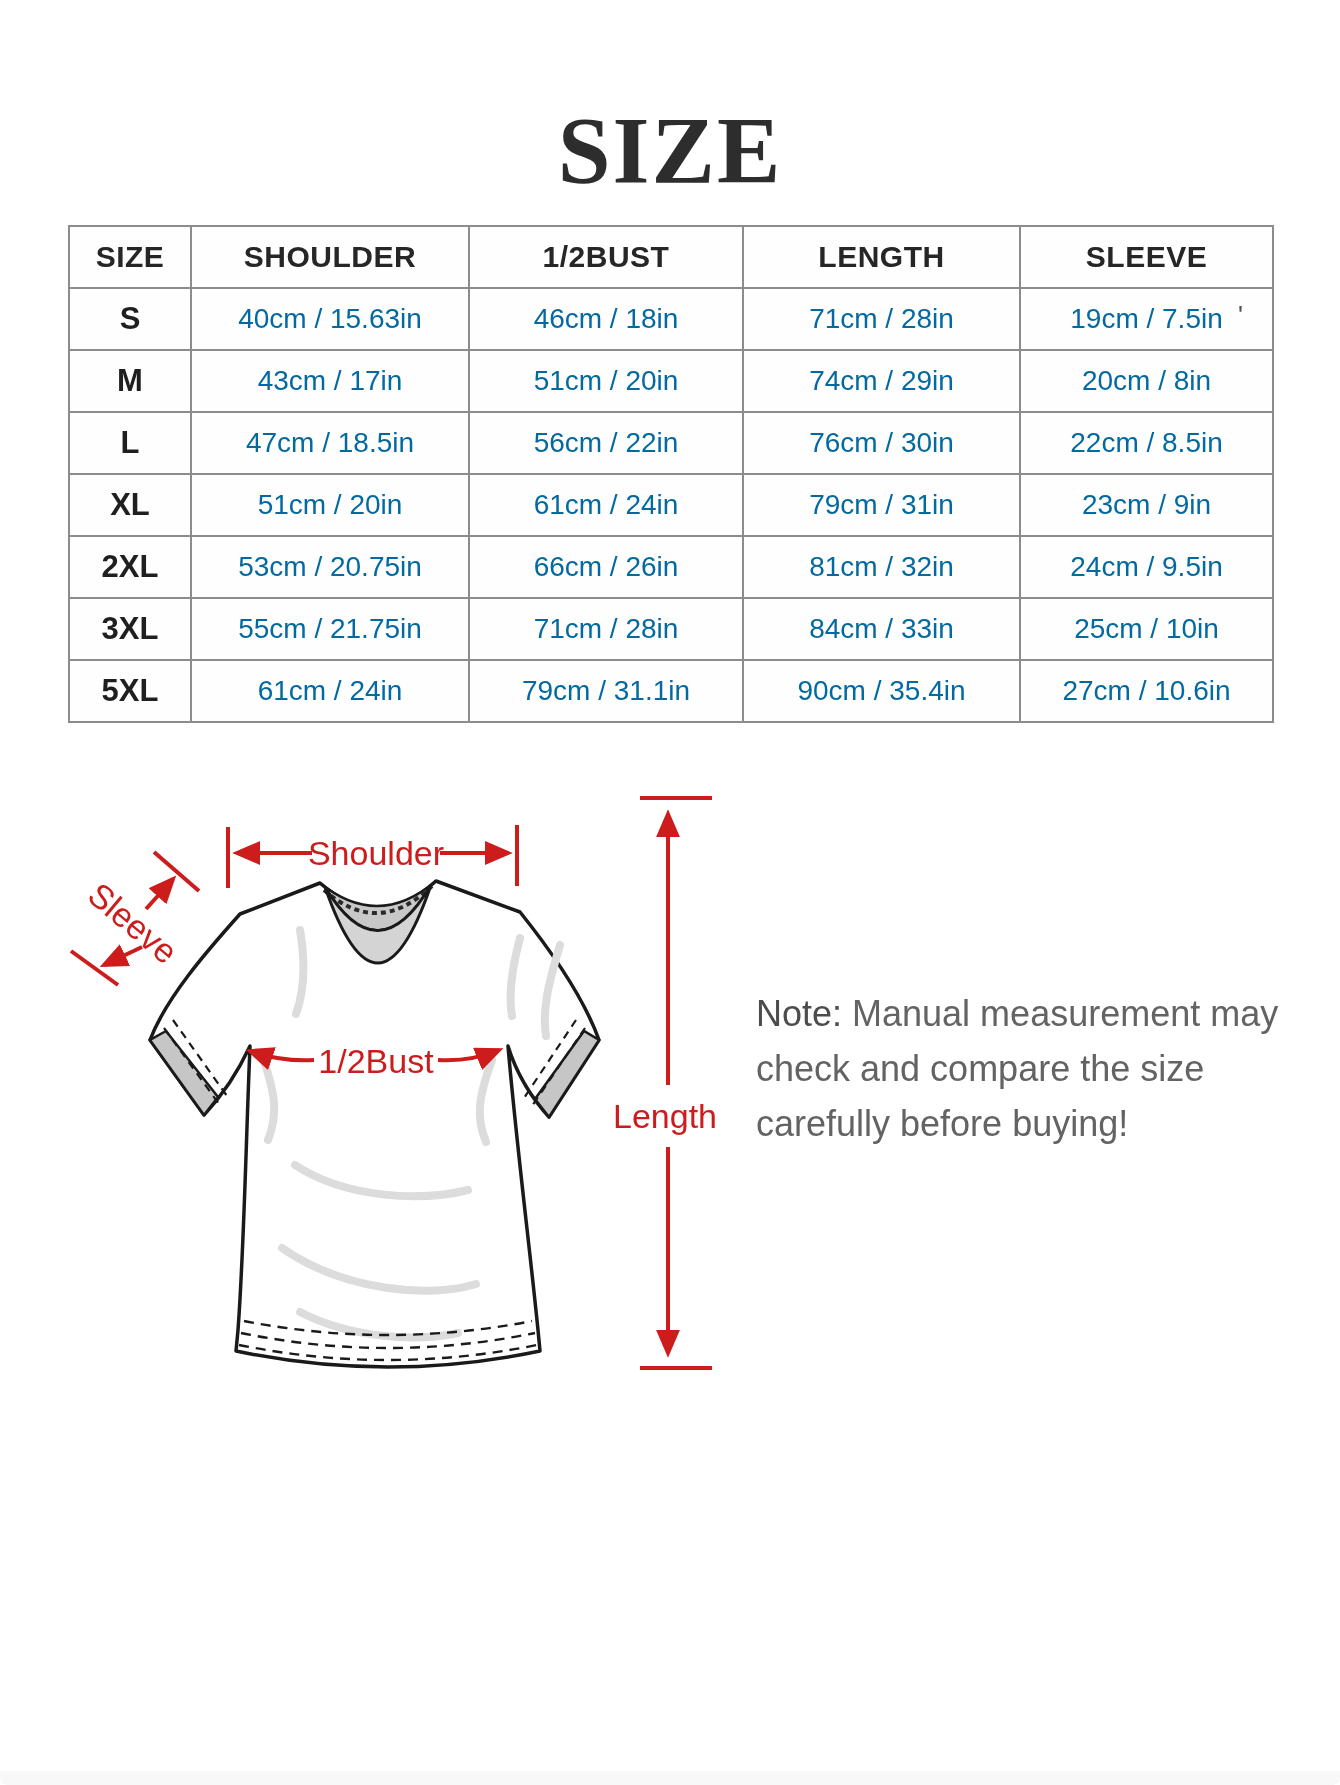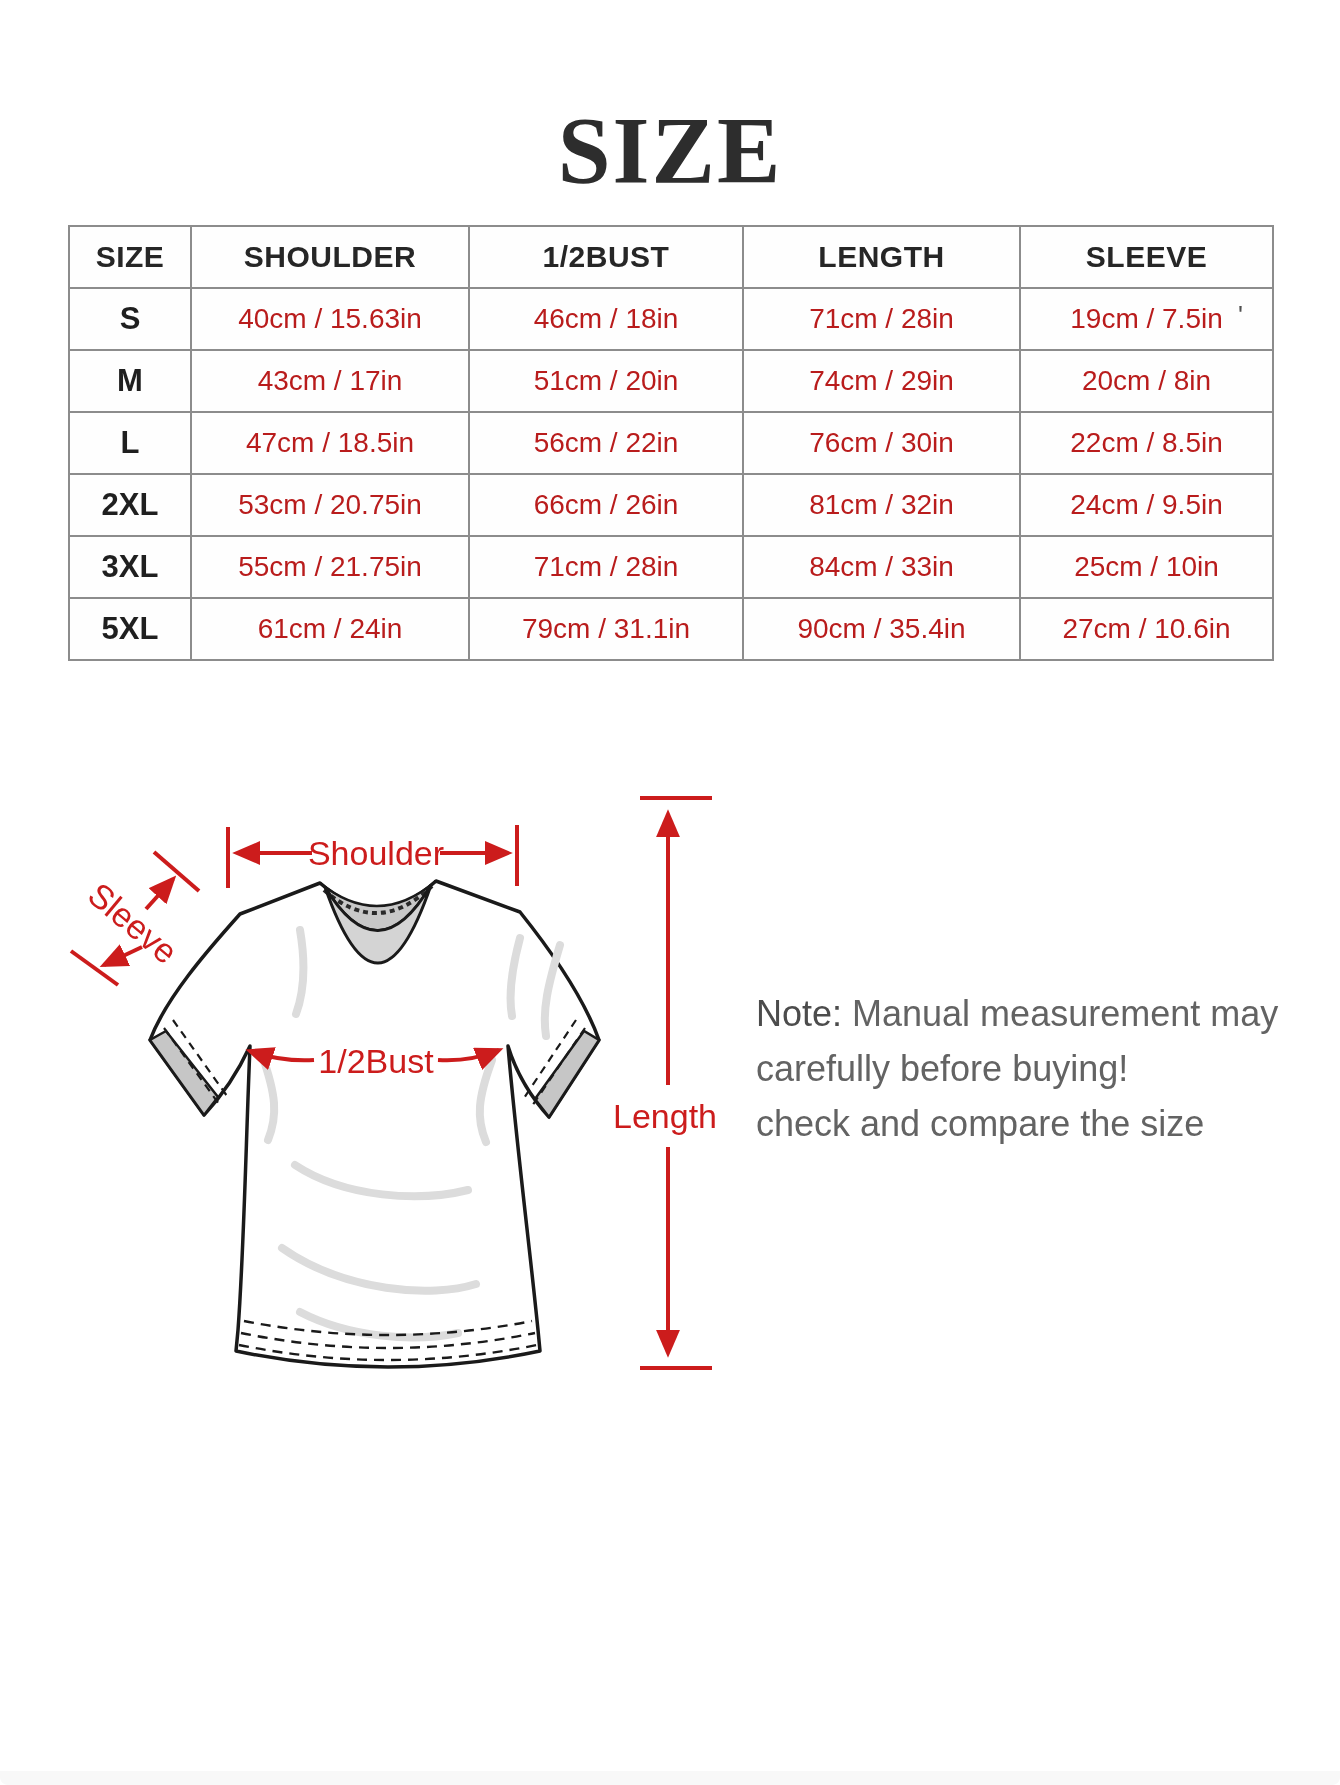--- a/index.html
+++ b/index.html
@@ -51,21 +51,21 @@
     letter-spacing: 0.5px;
   }
   td.size-cell {
     font-size: 31px;
     font-weight: bold;
     color: #1f1f1f;
   }
   td.value-cell {
     font-size: 28px;
     font-weight: normal;
-    color: #b91c1c;
+    color: #0369a1;
   }
   .col-size    { width: 122px; }
   .col-shoulder{ width: 278px; }
   .col-bust    { width: 274px; }
   .col-length  { width: 277px; }
   .col-sleeve  { width: 253px; }
   .stray-mark {
     position: absolute;
     left: 1238px;
     top: 300px;
@@ -139,20 +139,27 @@
         <td class="value-cell">20cm / 8in</td>
       </tr>
       <tr>
         <td class="size-cell">L</td>
         <td class="value-cell">47cm / 18.5in</td>
         <td class="value-cell">56cm / 22in</td>
         <td class="value-cell">76cm / 30in</td>
         <td class="value-cell">22cm / 8.5in</td>
       </tr>
       <tr>
+        <td class="size-cell">XL</td>
+        <td class="value-cell">51cm / 20in</td>
+        <td class="value-cell">61cm / 24in</td>
+        <td class="value-cell">79cm / 31in</td>
+        <td class="value-cell">23cm / 9in</td>
+      </tr>
+      <tr>
         <td class="size-cell">2XL</td>
         <td class="value-cell">53cm / 20.75in</td>
         <td class="value-cell">66cm / 26in</td>
         <td class="value-cell">81cm / 32in</td>
         <td class="value-cell">24cm / 9.5in</td>
       </tr>
       <tr>
         <td class="size-cell">3XL</td>
         <td class="value-cell">55cm / 21.75in</td>
         <td class="value-cell">71cm / 28in</td>
@@ -251,19 +258,19 @@
     <g font-family="Liberation Sans, sans-serif" font-size="34" fill="#cc1c1c" text-anchor="middle">
       <text x="376" y="865">Shoulder</text>
       <text x="133" y="935" transform="rotate(40 133 923)">Sleeve</text>
       <text x="376" y="1073">1/2Bust</text>
       <text x="665" y="1128">Length</text>
     </g>
   </svg>
 
   <div class="note-block">
     <div><span class="note-label">Note:</span><span>Manual measurement may</span></div>
+    <div>check and compare the size</div>
     <div>carefully before buying!</div>
-    <div>check and compare the size</div>
   </div>
 
   <div class="bottom-strip"></div>
 
 </div>
 
 </body></html>

